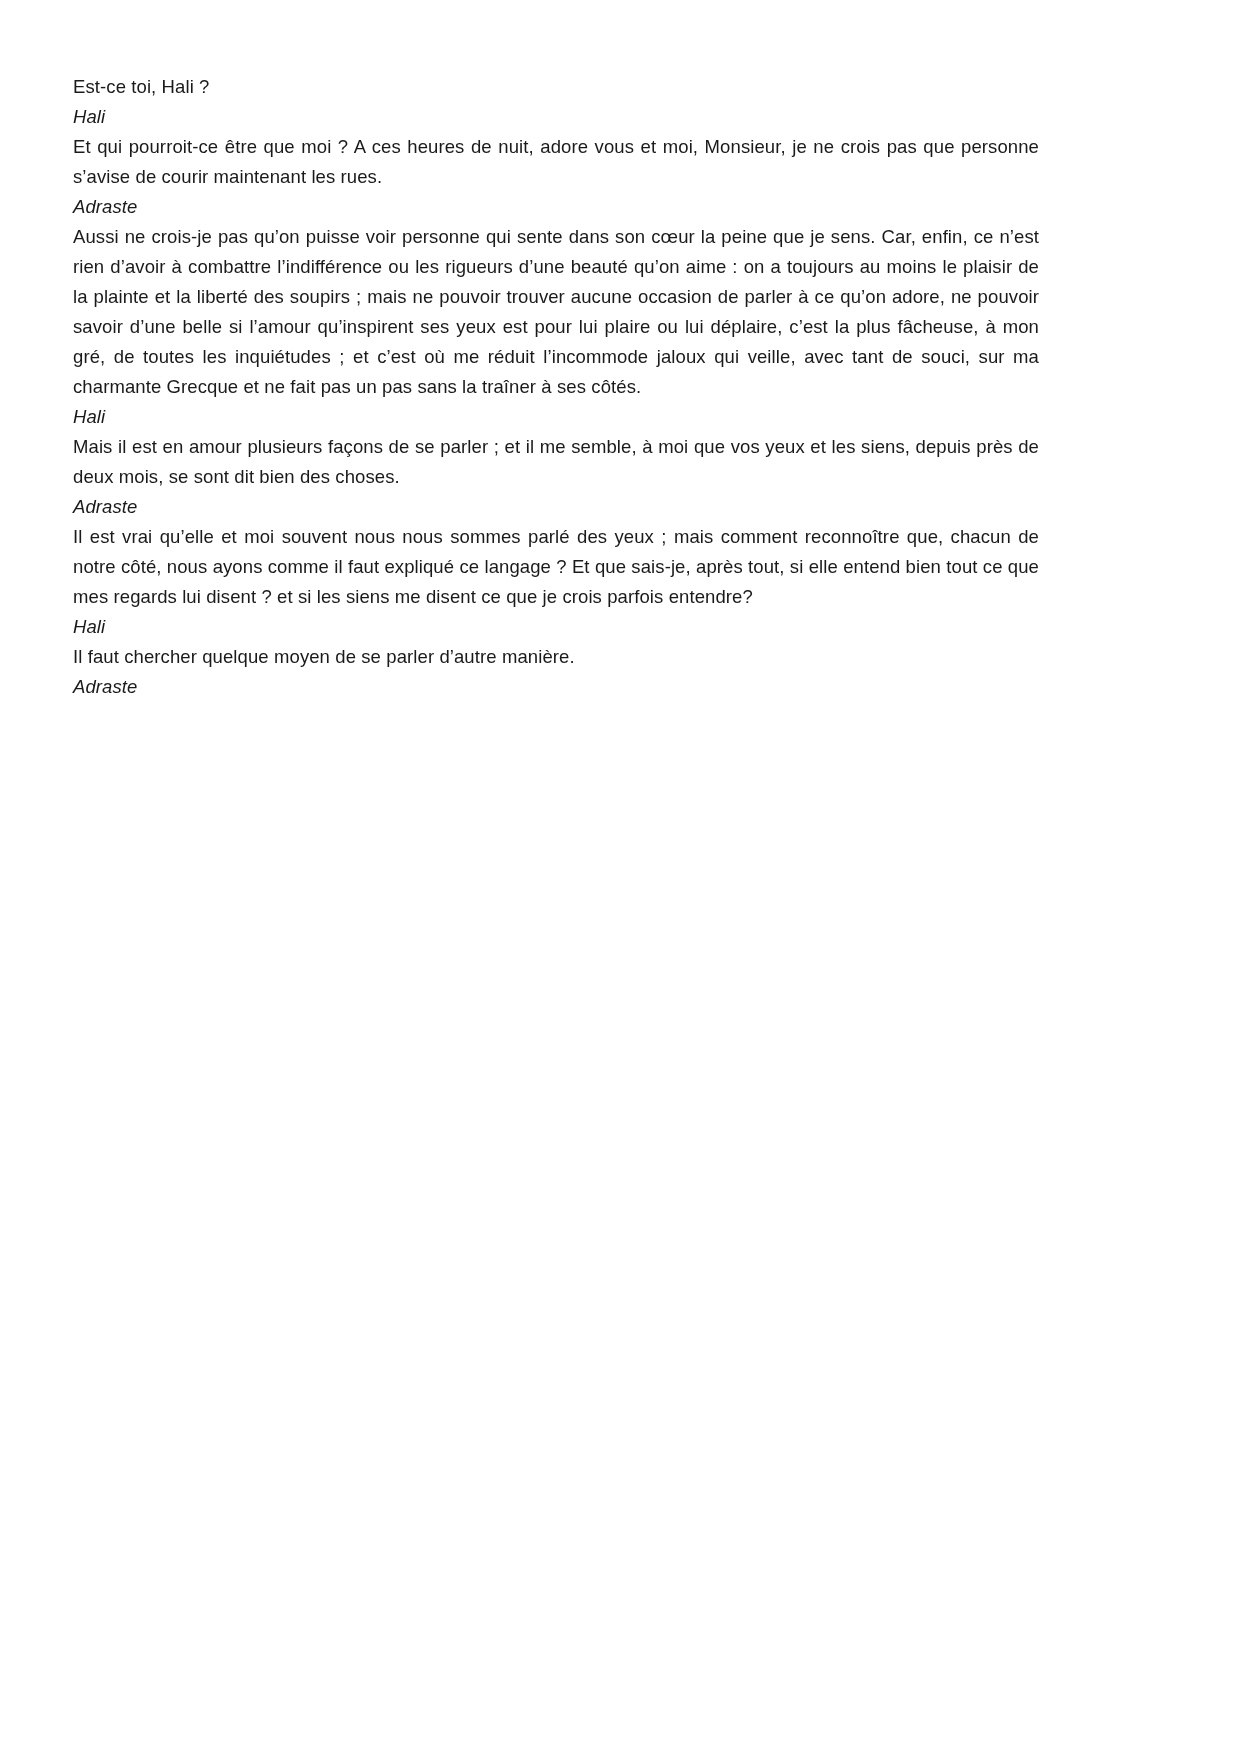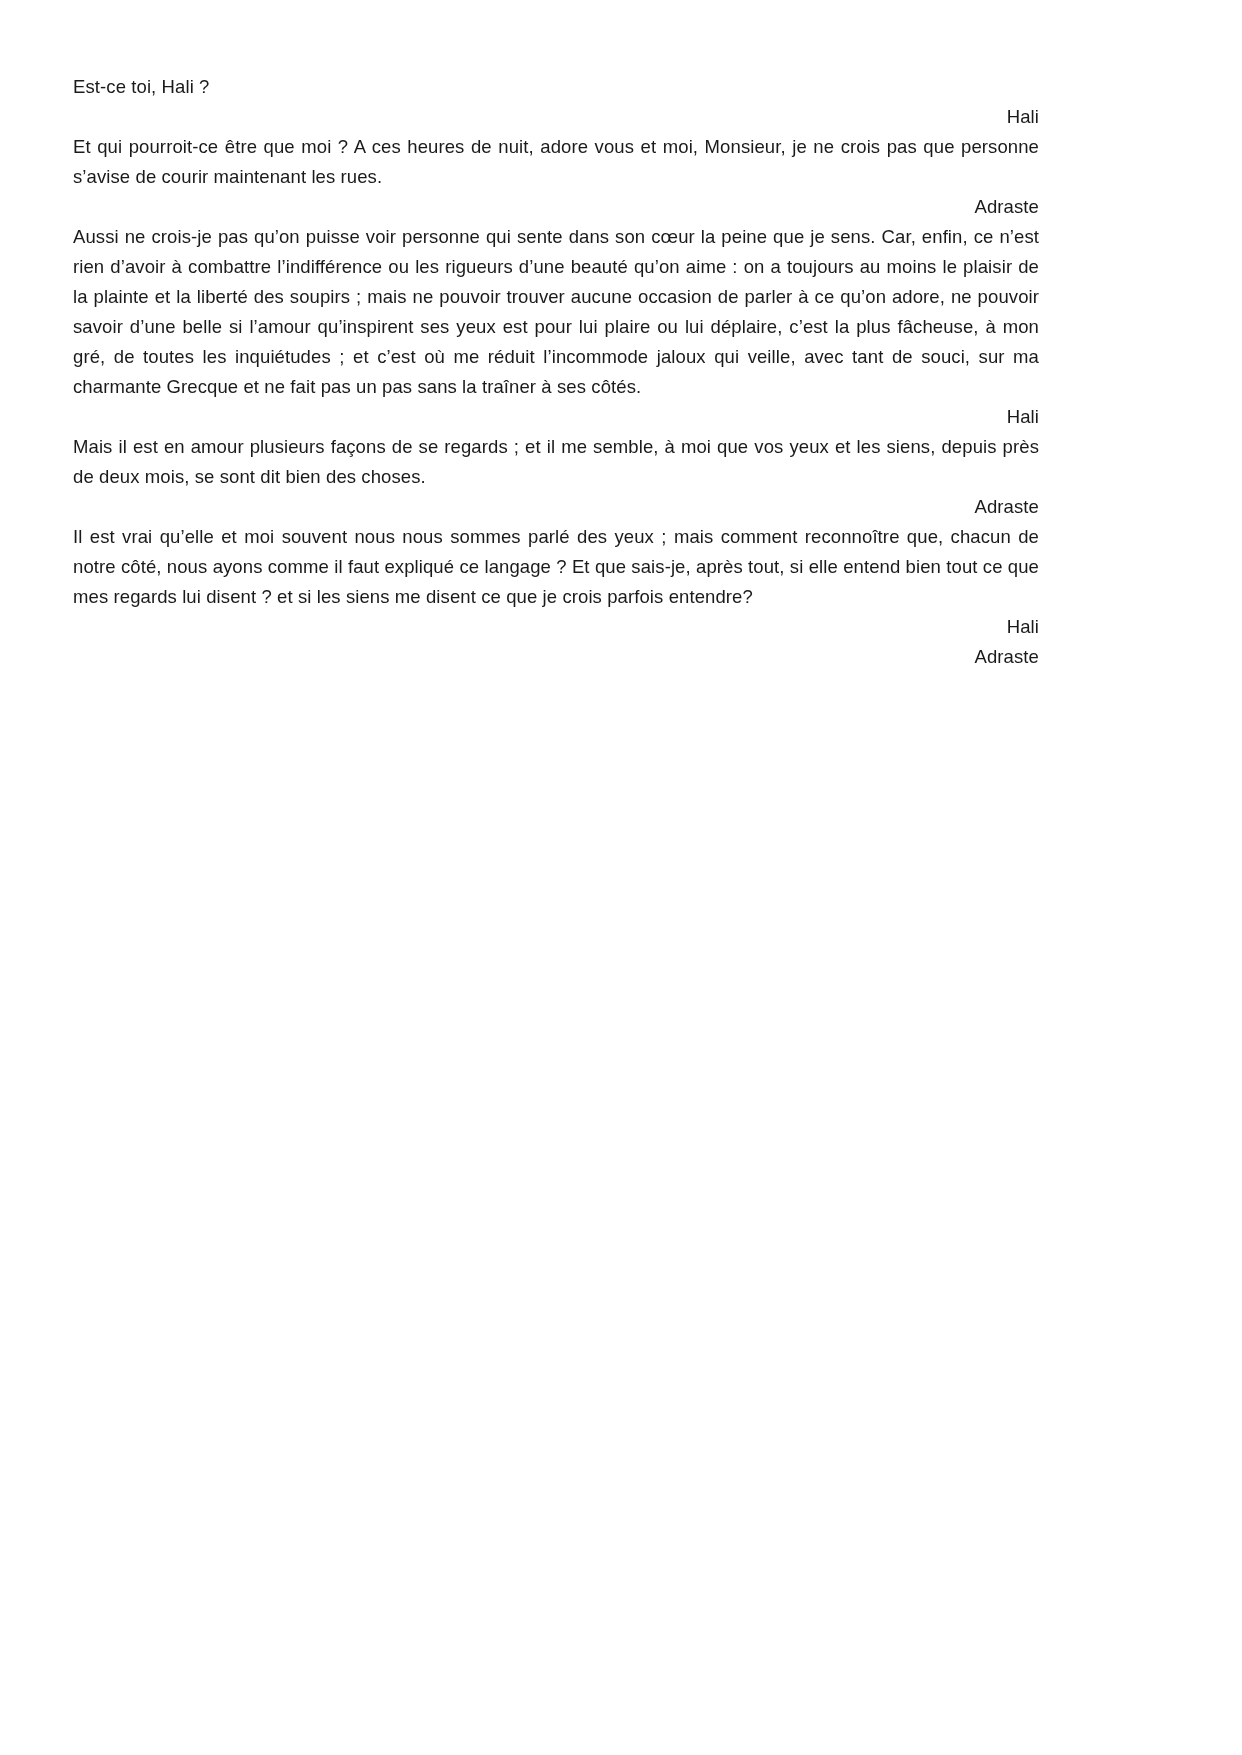--- a/index.html
+++ b/index.html
@@ -25,21 +25,22 @@
   .doc p {
     margin: 0;
     line-height: 30px;
     letter-spacing: 0.1px;
   }
   .speech {
     text-align: justify;
     text-justify: inter-word;
   }
   .speaker {
-    text-align: right;
+    text-align: left;
+    font-style: italic;
   }
   .gap-large { margin-top: 62px; }
   .gap-small { margin-top: 16px; }
 </style>
 </head>
 <body>
 
 <div class="page">
   <div class="doc">
 
@@ -48,26 +49,27 @@
     <p class="speaker gap-large">Hali</p>
 
     <p class="speech gap-large">Et qui pourroit-ce être que moi ? A ces heures de nuit, adore vous et moi, Monsieur, je ne crois pas que personne s’avise de courir maintenant les rues.</p>
 
     <p class="speaker gap-large">Adraste</p>
 
     <p class="speech gap-large">Aussi ne crois-je pas qu’on puisse voir personne qui sente dans son cœur la peine que je sens. Car, enfin, ce n’est rien d’avoir à combattre l’indifférence ou les rigueurs d’une beauté qu’on aime : on a toujours au moins le plaisir de la plainte et la liberté des soupirs ; mais ne pouvoir trouver aucune occasion de parler à ce qu’on adore, ne pouvoir savoir d’une belle si l’amour qu’inspirent ses yeux est pour lui plaire ou lui déplaire, c’est la plus fâcheuse, à mon gré, de toutes les inquiétudes ; et c’est où me réduit l’incommode jaloux qui veille, avec tant de souci, sur ma charmante Grecque et ne fait pas un pas sans la traîner à ses côtés.</p>
 
     <p class="speaker gap-large">Hali</p>
 
-    <p class="speech gap-large">Mais il est en amour plusieurs façons de se regards ; et il me semble, à moi que vos yeux et les siens, depuis près de deux mois, se sont dit bien des choses.</p>
+    <p class="speech gap-large">Mais il est en amour plusieurs façons de se parler ; et il me semble, à moi que vos yeux et les siens, depuis près de deux mois, se sont dit bien des choses.</p>
 
     <p class="speaker gap-large">Adraste</p>
 
     <p class="speech gap-large">Il est vrai qu’elle et moi souvent nous nous sommes parlé des yeux ; mais comment reconnoître que, chacun de notre côté, nous ayons comme il faut expliqué ce langage ? Et que sais-je, après tout, si elle entend bien tout ce que mes regards lui disent ? et si les siens me disent ce que je crois parfois entendre?</p>
 
     <p class="speaker gap-small">Hali</p>
 
+    <p class="speech gap-large">Il faut chercher quelque moyen de se parler d’autre manière.</p>
 
     <p class="speaker gap-small">Adraste</p>
 
 
   </div>
 </div>
 
 </body></html>

